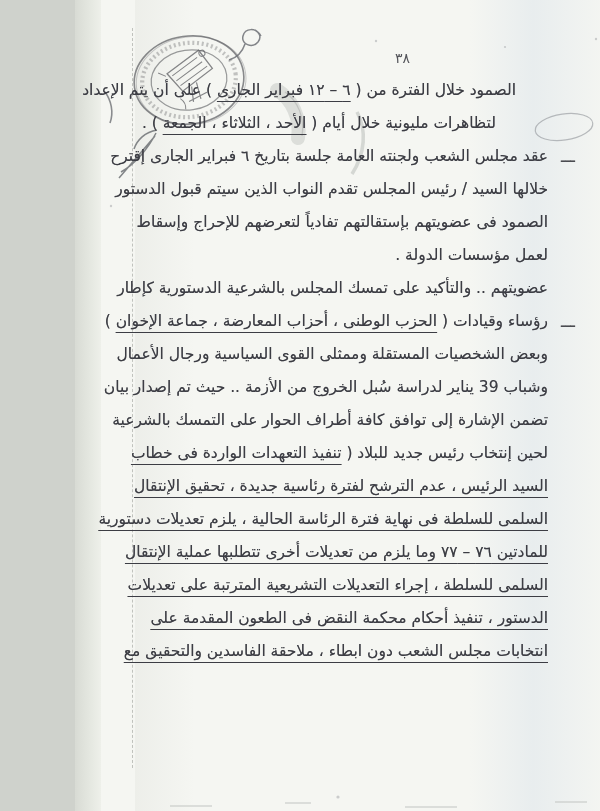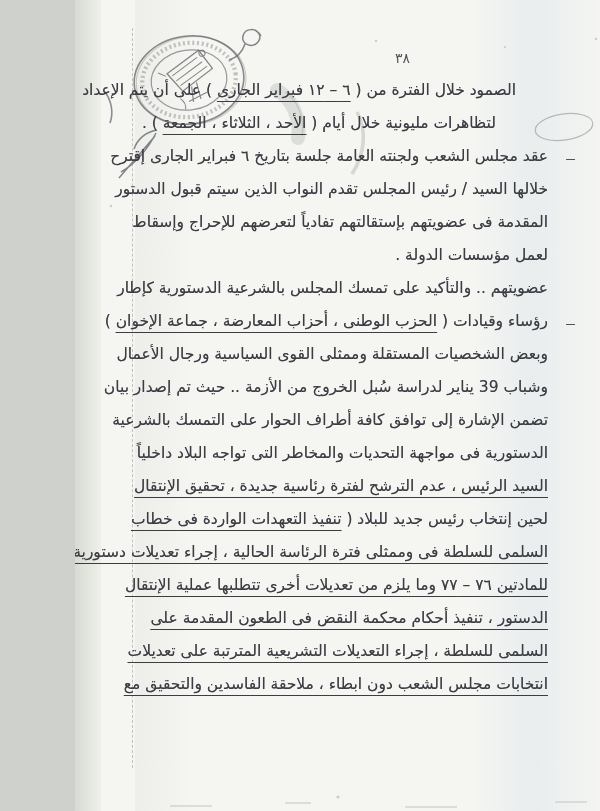--- a/index.html
+++ b/index.html
@@ -25,21 +25,21 @@
   
   .textblock{position:absolute;top:74px;right:52px;width:440px;color:#3c3d44;
     font-size:15.5px;direction:rtl;text-align:right;
     text-shadow:0 0 .5px rgba(60,61,68,.55);}
   .line{height:33px;line-height:33px;white-space:nowrap;position:relative;text-align:right;}
   .u{text-decoration:underline;text-underline-offset:6px;
      text-decoration-thickness:1px;text-decoration-skip-ink:none;}
   .ind32{padding-right:32px;}
   .ind52{padding-right:52px;}
   .dash-marker{position:absolute;right:-27px;width:20px;color:#4a4b50;
-    font-size:10px;line-height:33px;text-align:right;}
+    font-size:16px;line-height:33px;text-align:right;}
   .dm1{top:66px;} .dm2{top:231px;}
   svg.overlay{position:absolute;left:0;top:0;pointer-events:none;}
   .stamp{position:absolute;left:44px;top:24px;}
 </style>
 </head>
 <body>
 
 <div class="scan">
 
   <div class="edge-strip"></div>
@@ -96,30 +96,29 @@
   </svg>
 
   <div class="textblock">
     <div class="dash-marker dm1">ـــ</div>
     <div class="dash-marker dm2">ـــ</div>
 
     <div class="line ind32"><span>الصمود خلال الفترة من ( </span><span class="u">٦ – ١٢ فبراير الجارى</span><span> ) على أن يتم الإعداد</span></div>
     <div class="line ind52"><span>لتظاهرات مليونية خلال أيام ( </span><span class="u">الأحد ، الثلاثاء ، الجمعة</span><span> ) .</span></div>
     <div class="line"><span>عقد مجلس الشعب ولجنته العامة جلسة بتاريخ ٦ فبراير الجارى إقترح</span></div>
     <div class="line"><span>خلالها السيد / رئيس المجلس تقدم النواب الذين سيتم قبول الدستور</span></div>
-    <div class="line"><span>المقدمة فى عضويتهم بإستقالتهم تفادياً لتعرضهم للإحراج وإسقاط</span></div>
+    <div class="line"><span>الصمود فى عضويتهم بإستقالتهم تفادياً لتعرضهم للإحراج وإسقاط</span></div>
     <div class="line"><span>لعمل مؤسسات الدولة .</span></div>
     <div class="line"><span>عضويتهم .. والتأكيد على تمسك المجلس بالشرعية الدستورية كإطار</span></div>
     <div class="line"><span>رؤساء وقيادات ( </span><span class="u">الحزب الوطنى ، أحزاب المعارضة ، جماعة الإخوان</span><span> )</span></div>
     <div class="line"><span>وبعض الشخصيات المستقلة وممثلى القوى السياسية ورجال الأعمال</span></div>
     <div class="line"><span>وشباب 39 يناير لدراسة سُبل الخروج من الأزمة .. حيث تم إصدار بيان</span></div>
     <div class="line"><span>تضمن الإشارة إلى توافق كافة أطراف الحوار على التمسك بالشرعية</span></div>
-    <div class="line"><span>الدستورية فى مواجهة التحديات والمخاطر التى تواجه البلاد داخلياً</span></div>
+    <div class="line"><span>لحين إنتخاب رئيس جديد للبلاد ( </span><span class="u">تنفيذ التعهدات الواردة فى خطاب</span></div>
     <div class="line"><span class="u">السيد الرئيس ، عدم الترشح لفترة رئاسية جديدة ، تحقيق الإنتقال</span></div>
-    <div class="line"><span>لحين إنتخاب رئيس جديد للبلاد ( </span><span class="u">تنفيذ التعهدات الواردة فى خطاب</span></div>
-    <div class="line"><span class="u">السلمى للسلطة فى وممثلى فترة الرئاسة الحالية ، إجراء تعديلات دستورية</span></div>
+    <div class="line"><span class="u">السلمى للسلطة فى نهاية فترة الرئاسة الحالية ، يلزم تعديلات دستورية</span></div>
     <div class="line"><span class="u">للمادتين ٧٦ – ٧٧ وما يلزم من تعديلات أخرى تتطلبها عملية الإنتقال</span></div>
+    <div class="line"><span class="u">السلمى للسلطة ، إجراء التعديلات التشريعية المترتبة على تعديلات</span></div>
     <div class="line"><span class="u">الدستور ، تنفيذ أحكام محكمة النقض فى الطعون المقدمة على</span></div>
-    <div class="line"><span class="u">السلمى للسلطة ، إجراء التعديلات التشريعية المترتبة على تعديلات</span></div>
     <div class="line"><span class="u">انتخابات مجلس الشعب دون ابطاء ، ملاحقة الفاسدين والتحقيق مع</span></div>
   </div>
 
 </div>
 
 </body></html>

